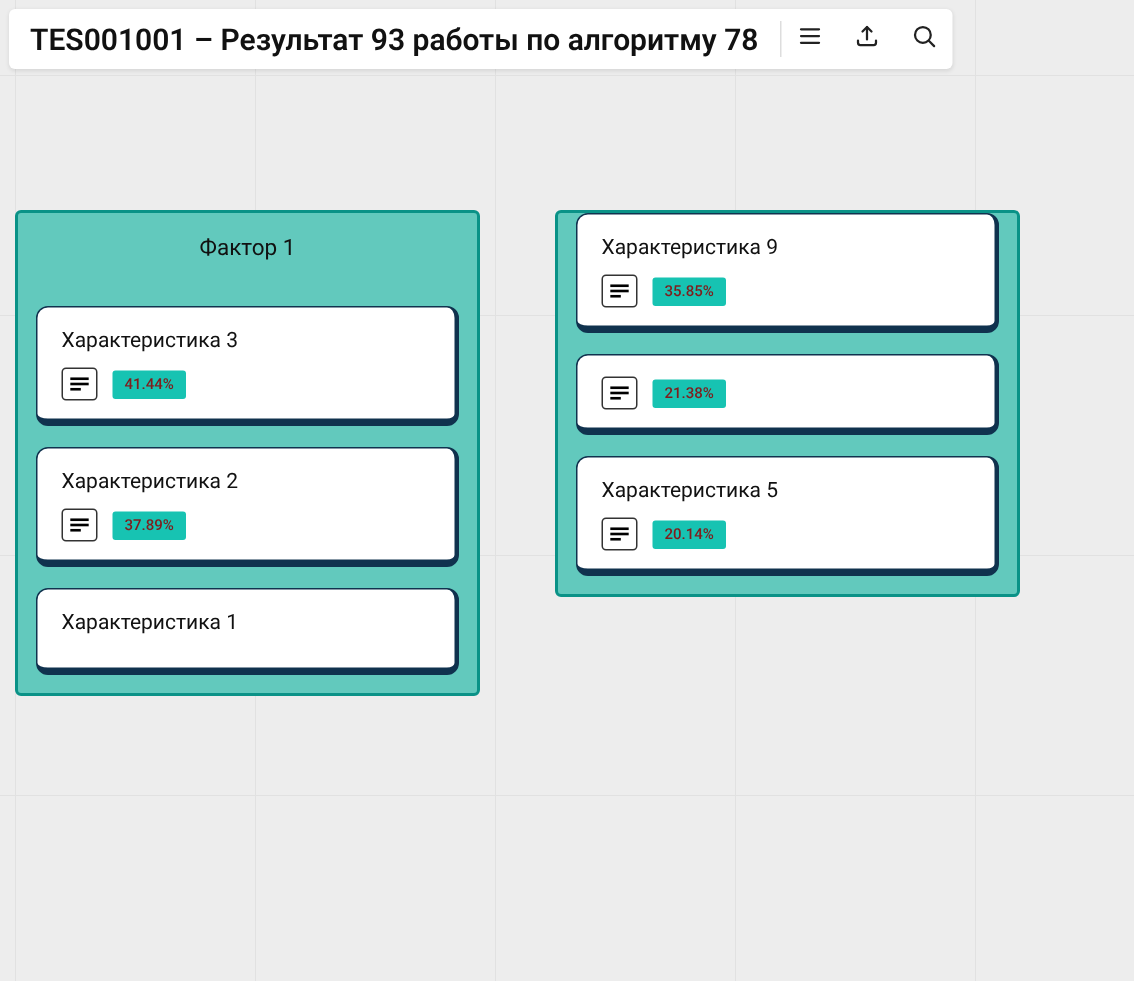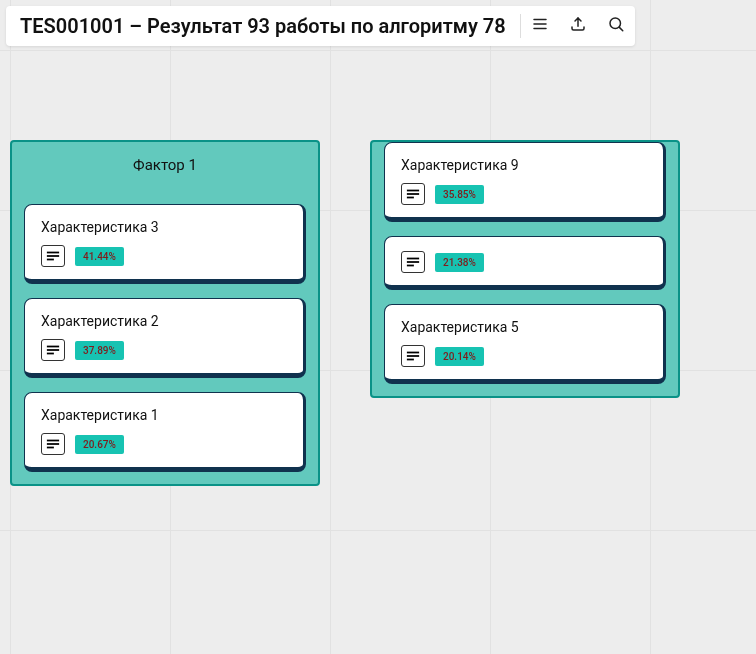--- a/index.html
+++ b/index.html
@@ -191,30 +191,20 @@
               <rect x="1" y="5" width="14" height="2"></rect>
               <rect x="1" y="9" width="8" height="2"></rect>
             </svg>
         </div>
         <div class="pct-badge">37.89%</div>
       </div>
     </div>
 
     <div class="char-card">
       <div class="char-title">Характеристика 1</div>
-      <div class="char-row">
-        <div class="char-icon-box">
-          <svg viewBox="0 0 16 12" fill="currentColor">
-              <rect x="1" y="1" width="14" height="2"></rect>
-              <rect x="1" y="5" width="14" height="2"></rect>
-              <rect x="1" y="9" width="8" height="2"></rect>
-            </svg>
-        </div>
-        <div class="pct-badge">20.67%</div>
-      </div>
     </div>
   </div>
 
   <div class="factor-panel">
 
     <div class="char-card">
       <div class="char-title">Характеристика 9</div>
       <div class="char-row">
         <div class="char-icon-box">
           <svg viewBox="0 0 16 12" fill="currentColor">

